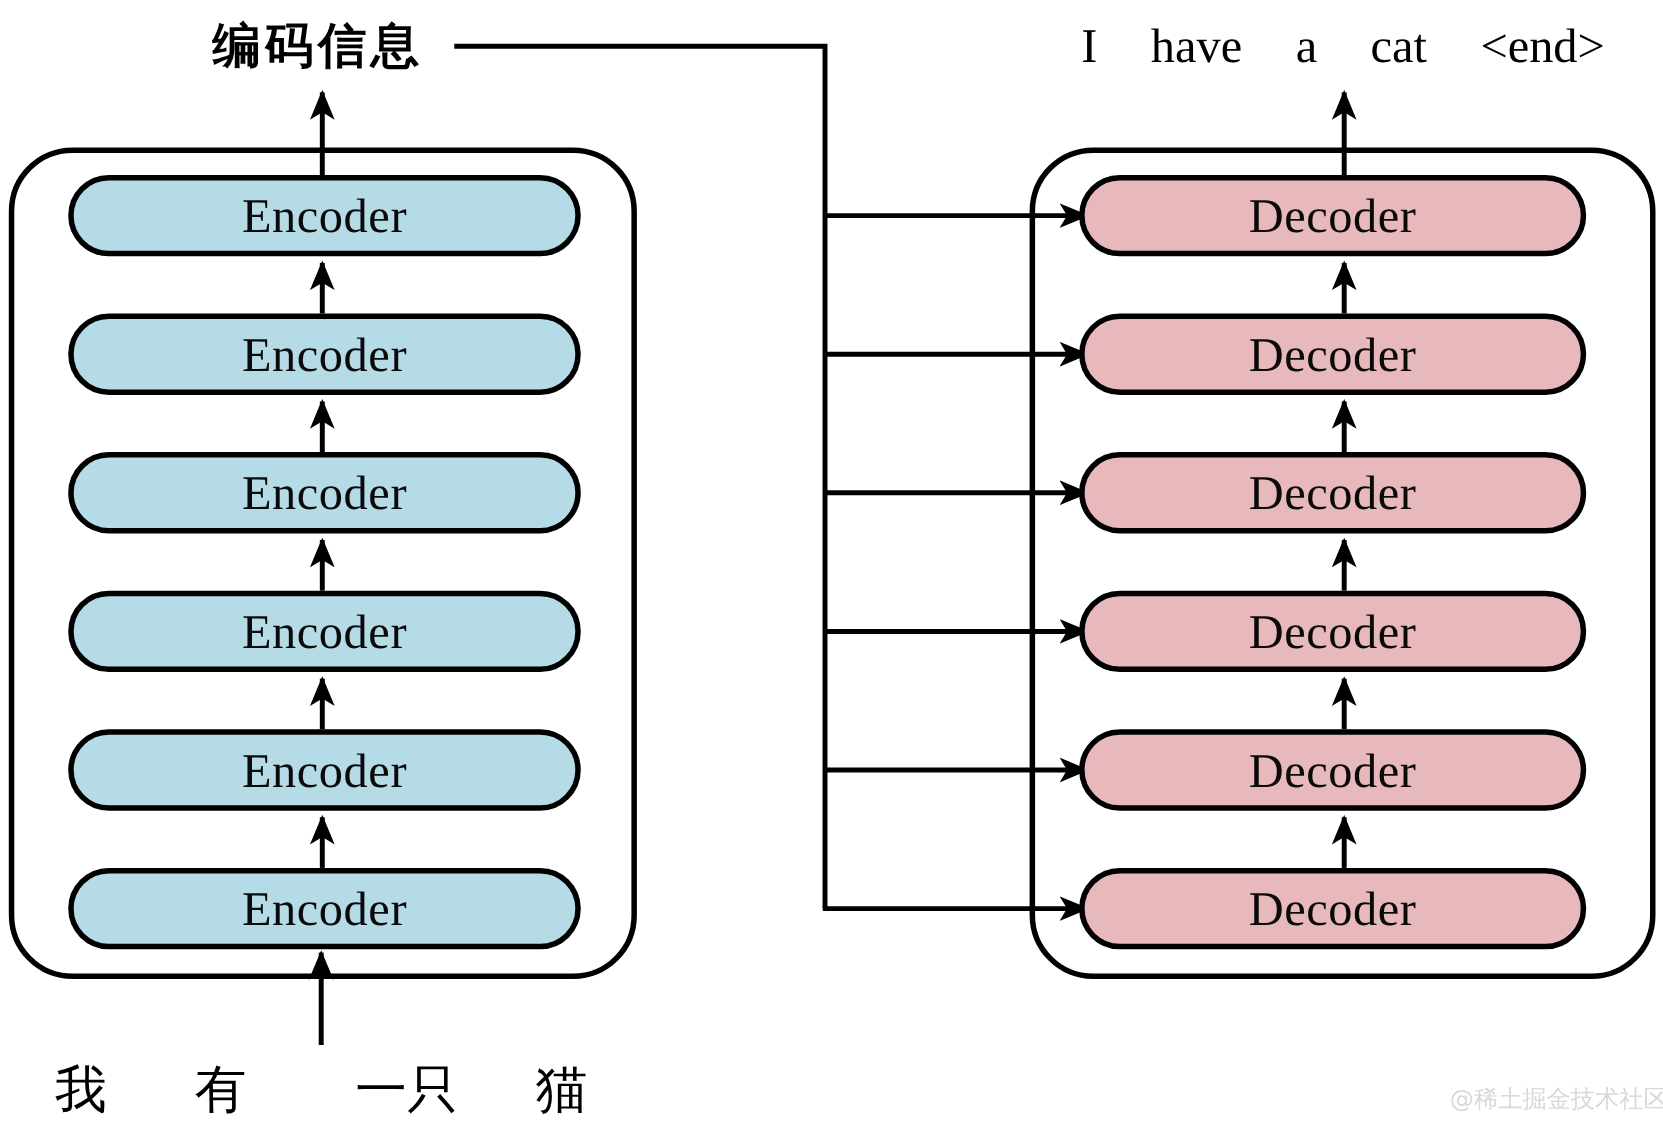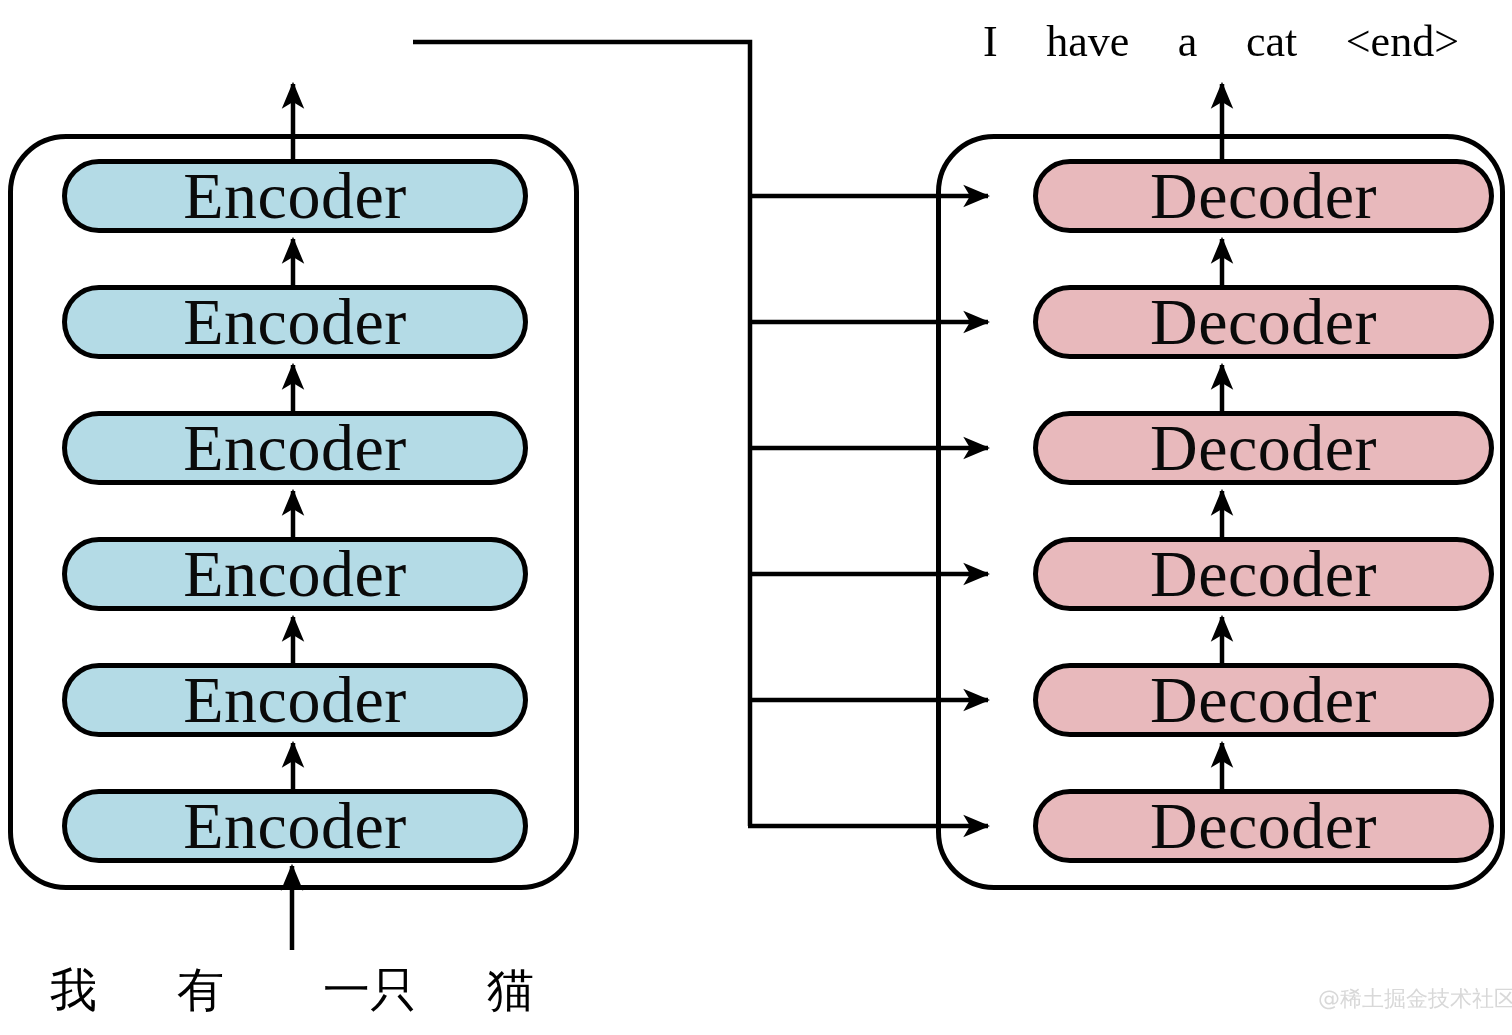--- a/index.html
+++ b/index.html
@@ -34,26 +34,26 @@
   .stack-container.left { left: 8px; width: 571px; }
   .stack-container.right { left: 936px; width: 569px; }
   .pill {
     position: absolute;
     height: 74px;
     border: 5px solid var(--line-color);
     border-radius: 37px;
     display: flex;
     align-items: center;
     justify-content: center;
-    font-size: 66px;
+    font-size: 44px;
     color: #0a0a0a;
     letter-spacing: 0.5px;
   }
   .pill.encoder { left: 62px; width: 466px; background: var(--encoder-fill); }
-  .pill.decoder { left: 1033px; width: 461px; background: var(--decoder-fill); }
+  .pill.decoder { left: 981px; width: 461px; background: var(--decoder-fill); }
   .row0 { top: 159px; } .row1 { top: 285px; } .row2 { top: 411px; }
   .row3 { top: 537px; } .row4 { top: 663px; } .row5 { top: 789px; }
   .encoded-label {
     position: absolute;
     left: 177px; top: 12px;
     width: 224px;
     text-align: center;
     font-size: 44px;
     font-weight: 600;
     letter-spacing: 4px;
@@ -133,20 +133,21 @@
     <g stroke="#000" stroke-width="4.5" fill="none">
       <line x1="750" y1="196" x2="988" y2="196" marker-end="url(#arrowhead)"></line>
       <line x1="750" y1="322" x2="988" y2="322" marker-end="url(#arrowhead)"></line>
       <line x1="750" y1="448" x2="988" y2="448" marker-end="url(#arrowhead)"></line>
       <line x1="750" y1="574" x2="988" y2="574" marker-end="url(#arrowhead)"></line>
       <line x1="750" y1="700" x2="988" y2="700" marker-end="url(#arrowhead)"></line>
       <line x1="748" y1="826" x2="988" y2="826" marker-end="url(#arrowhead)"></line>
     </g>
   </svg>
 
+  <div class="encoded-label">编码信息</div>
 
   <div class="output-sentence">
     <span>I</span>
     <span>have</span>
     <span>a</span>
     <span>cat</span>
     <span>&lt;end&gt;</span>
   </div>
 
   <div class="stack-container left"></div>

